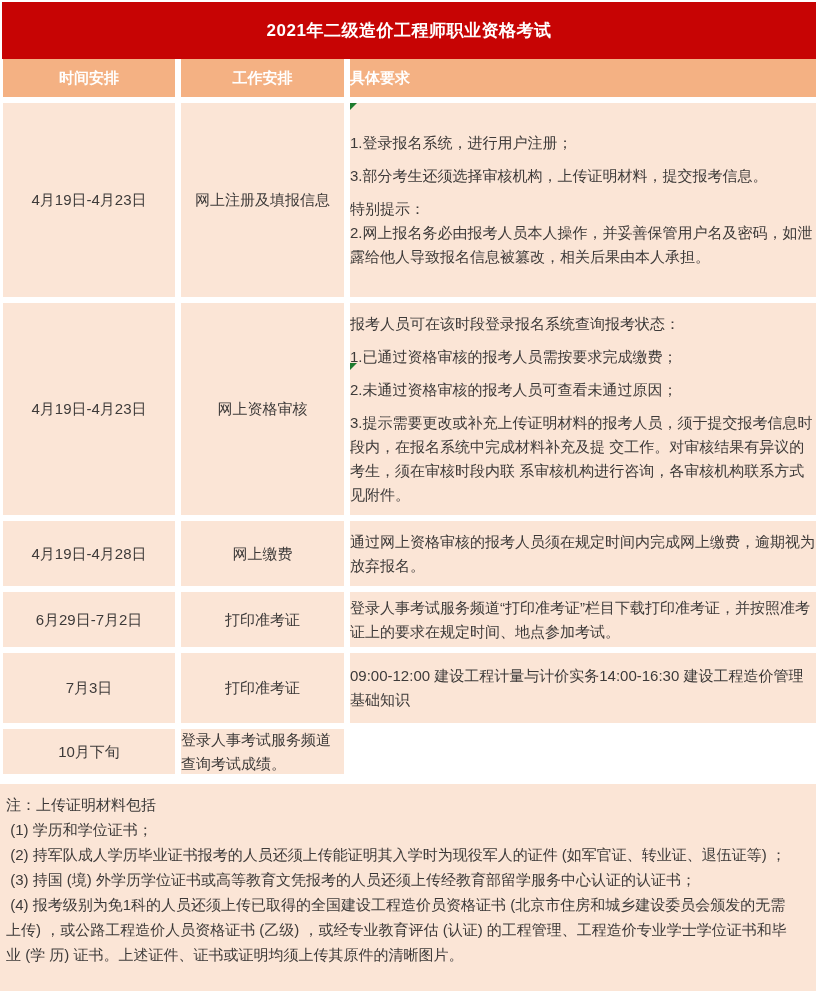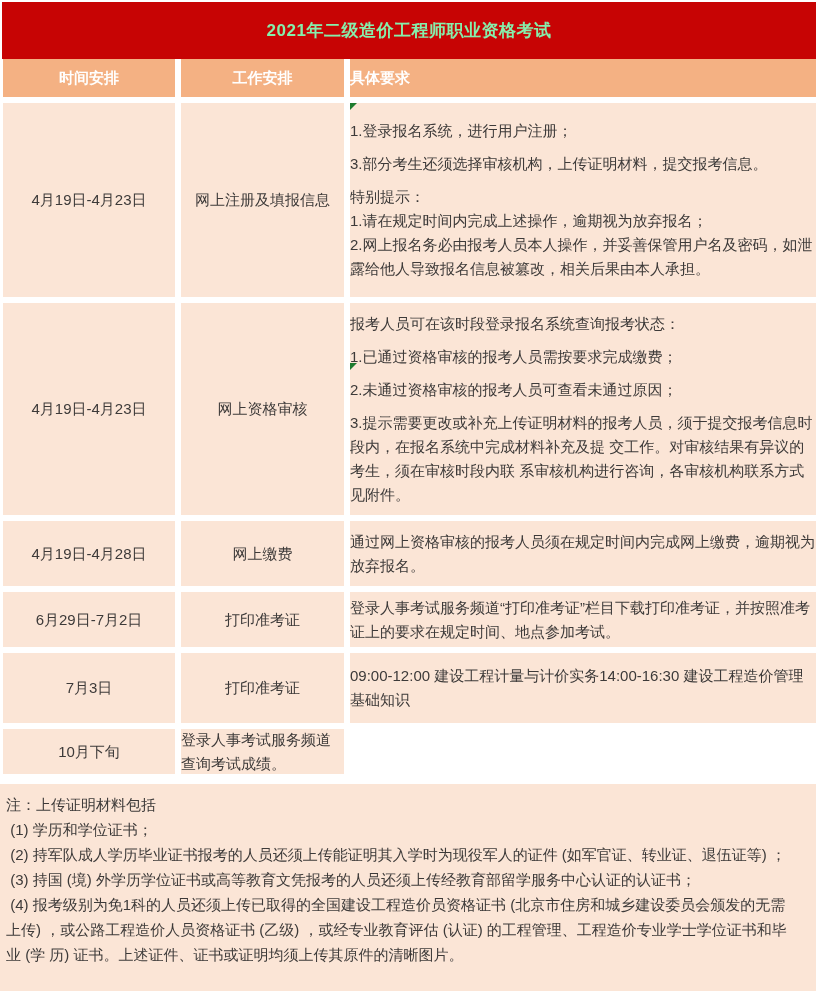--- a/index.html
+++ b/index.html
@@ -11,21 +11,21 @@
     overflow: hidden;
   }
   .page { width: 816px; height: 997px; position: relative; }
 
   
   .title-bar {
     margin: 2px 0 0 2px;
     height: 57px;
     background: #c70404;
     display: flex; align-items: center; justify-content: center;
-    color: #86efac;
+    color: #ffffff;
     font-size: 17px; font-weight: bold;
     letter-spacing: 0.5px;
   }
 
   
   .grid {
     margin: 0 0 0 3px;
     display: grid;
     grid-template-columns: 172px 163px 1fr;
     grid-template-rows: 38px 194px 212px 65px 55px 70px 45px;
@@ -91,21 +91,20 @@
     <div class="hcell">工作安排</div>
     <div class="hcell left">具体要求</div>
 
     <div class="cell">4月19日-4月23日</div>
     <div class="cell">网上注册及填报信息</div>
     <div class="cell details">
       <span class="marker m-top"></span>
       <p class="sp">1.登录报名系统，进行用户注册；</p>
       <p class="sp">3.部分考生还须选择审核机构，上传证明材料，提交报考信息。</p>
       <p class="tt">特别提示：</p>
-      <p class="tt">1.请在规定时间内完成上述操作，逾期视为放弃报名；</p>
       <p class="tt">2.网上报名务必由报考人员本人操作，并妥善保管用户名及密码，如泄露给他人导致报名信息被篡改，相关后果由本人承担。</p>
     </div>
 
     <div class="cell">4月19日-4月23日</div>
     <div class="cell">网上资格审核</div>
     <div class="cell details">
       <span class="marker m-mid"></span>
       <p class="sp">报考人员可在该时段登录报名系统查询报考状态：</p>
       <p class="sp">1.已通过资格审核的报考人员需按要求完成缴费；</p>
       <p class="sp">2.未通过资格审核的报考人员可查看未通过原因；</p>

